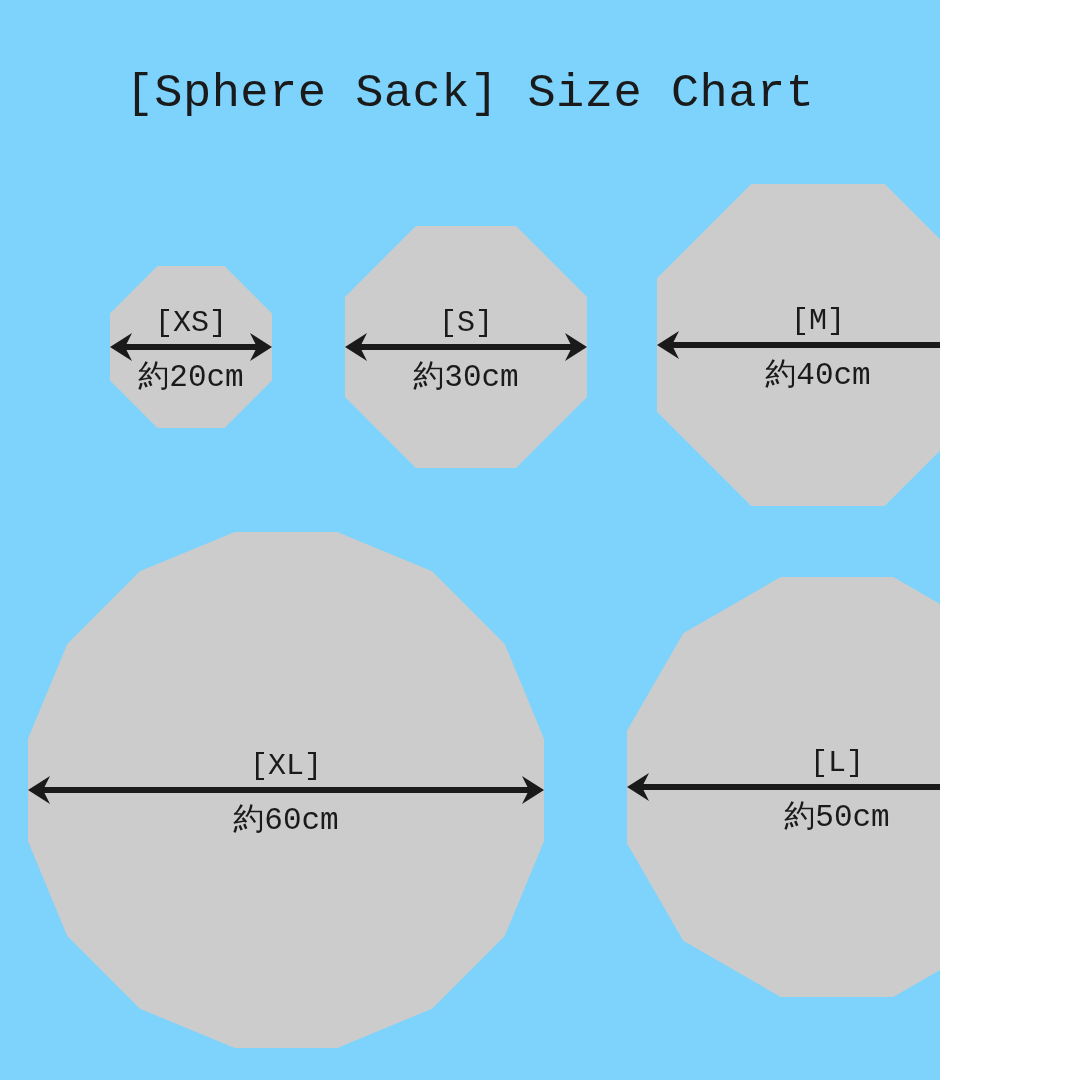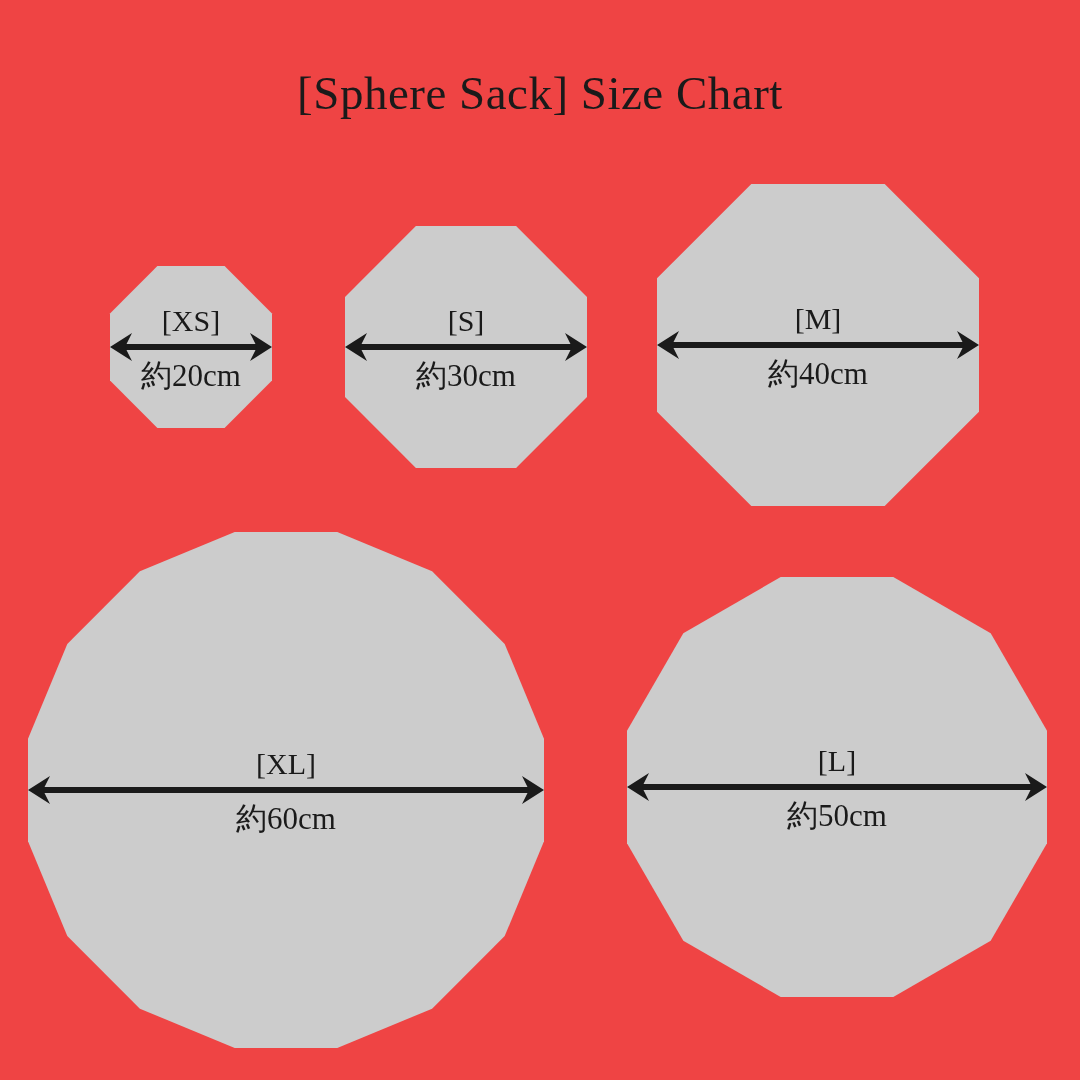--- a/index.html
+++ b/index.html
@@ -2,25 +2,25 @@
 <html><head>
 <meta charset="utf-8">
 <style>
   html, body {
     margin: 0;
     padding: 0;
     background: #ffffff;
   }
   .canvas {
     position: relative;
-    width: 1080px;
+    width: 940px;
     height: 1080px;
-    background: #ef4444;
+    background: #7dd3fc;
     overflow: hidden;
-    font-family: Liberation Serif, serif;
+    font-family: Liberation Mono, monospace;
   }
   .chart-title {
     position: absolute;
     top: 70px;
     left: 0;
     width: 100%;
     text-align: center;
     font-size: 47px;
     line-height: 1;
     color: #1a1a1a;

